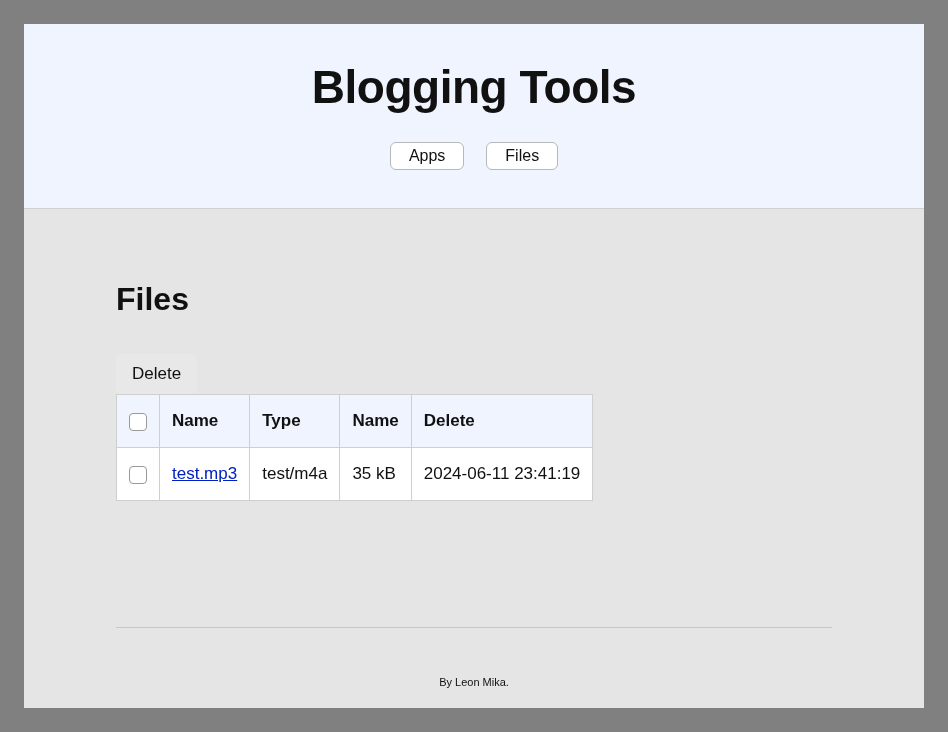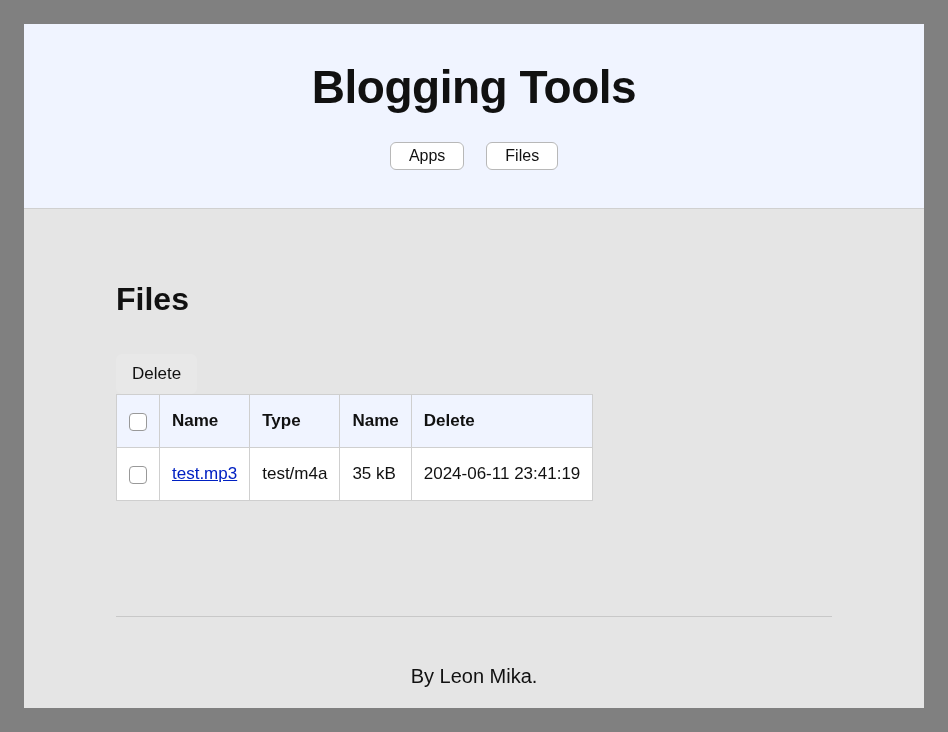--- a/index.html
+++ b/index.html
@@ -110,21 +110,21 @@
       margin-top: 48px;
     }
     .footer-separator {
       border: none;
       border-top: 1px solid #c8c8c8;
       margin: 48px 92px 0 92px;
     }
     .footer {
       text-align: center;
       padding: 48px 20px 20px 20px;
-      font-size: 20px;
+      font-size: 11px;
       color: #111111;
     }
   </style>
 </head>
 <body>
 
 <div class="page-container">
 
   <header class="header">
     <h1 class="page-title">Blogging Tools</h1>

